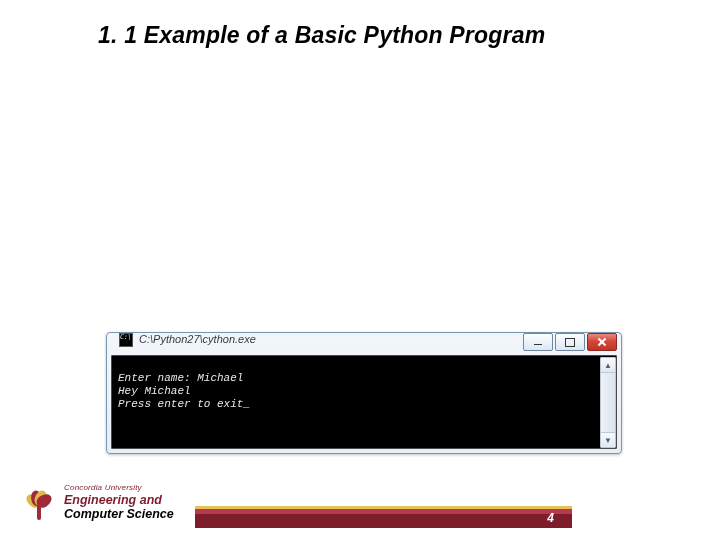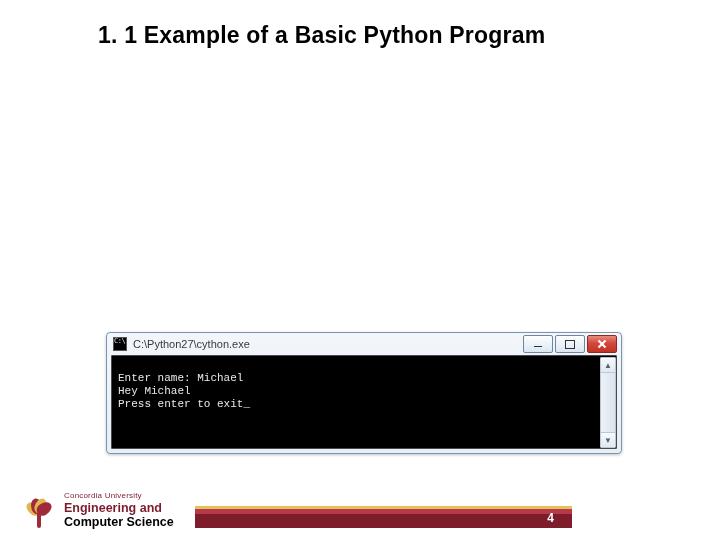--- a/index.html
+++ b/index.html
@@ -11,20 +11,21 @@
     font-family: Arial, Helvetica, sans-serif;
     overflow: hidden;
     position: relative;
   }
 
   .slide {
     position: relative;
     width: 572px;
     height: 540px;
     background: #ffffff;
+    font-style: italic;
   }
 
   .title {
     position: absolute;
     left: 98px;
     top: 22px;
     font-size: 23px;
     font-weight: bold;
     color: #000;
     letter-spacing: 0.2px;
@@ -40,22 +41,22 @@
     border: 1px solid #7a95b0;
     border-radius: 4px;
     background: linear-gradient(to bottom, #f2f6fb 0%, #e7eef7 100%);
     box-shadow: 0 1px 3px rgba(0, 0, 0, 0.25);
   }
 
   .titlebar {
     position: relative;
     height: 22px;
     display: flex;
-    align-items: center;
-    padding: 0 4px 0 6px;
+    align-items: flex-start;
+    padding: 0 4px 0 12px;
     font-size: 11px;
     color: #3a3a3a;
   }
 
   .appicon {
     width: 12px;
     height: 12px;
     background: #000;
     border: 1px solid #555;
     margin-right: 6px;
@@ -210,21 +211,21 @@
     top: 27px;
     font-size: 12px;
     font-weight: bold;
     color: #ffffff;
     z-index: 2;
   }
 
   .brand {
     position: absolute;
     left: 22px;
-    top: 8px;
+    top: 0;
     display: flex;
     align-items: flex-start;
     gap: 8px;
   }
 
   .logo {
     position: relative;
     width: 34px;
     height: 40px;
   }

